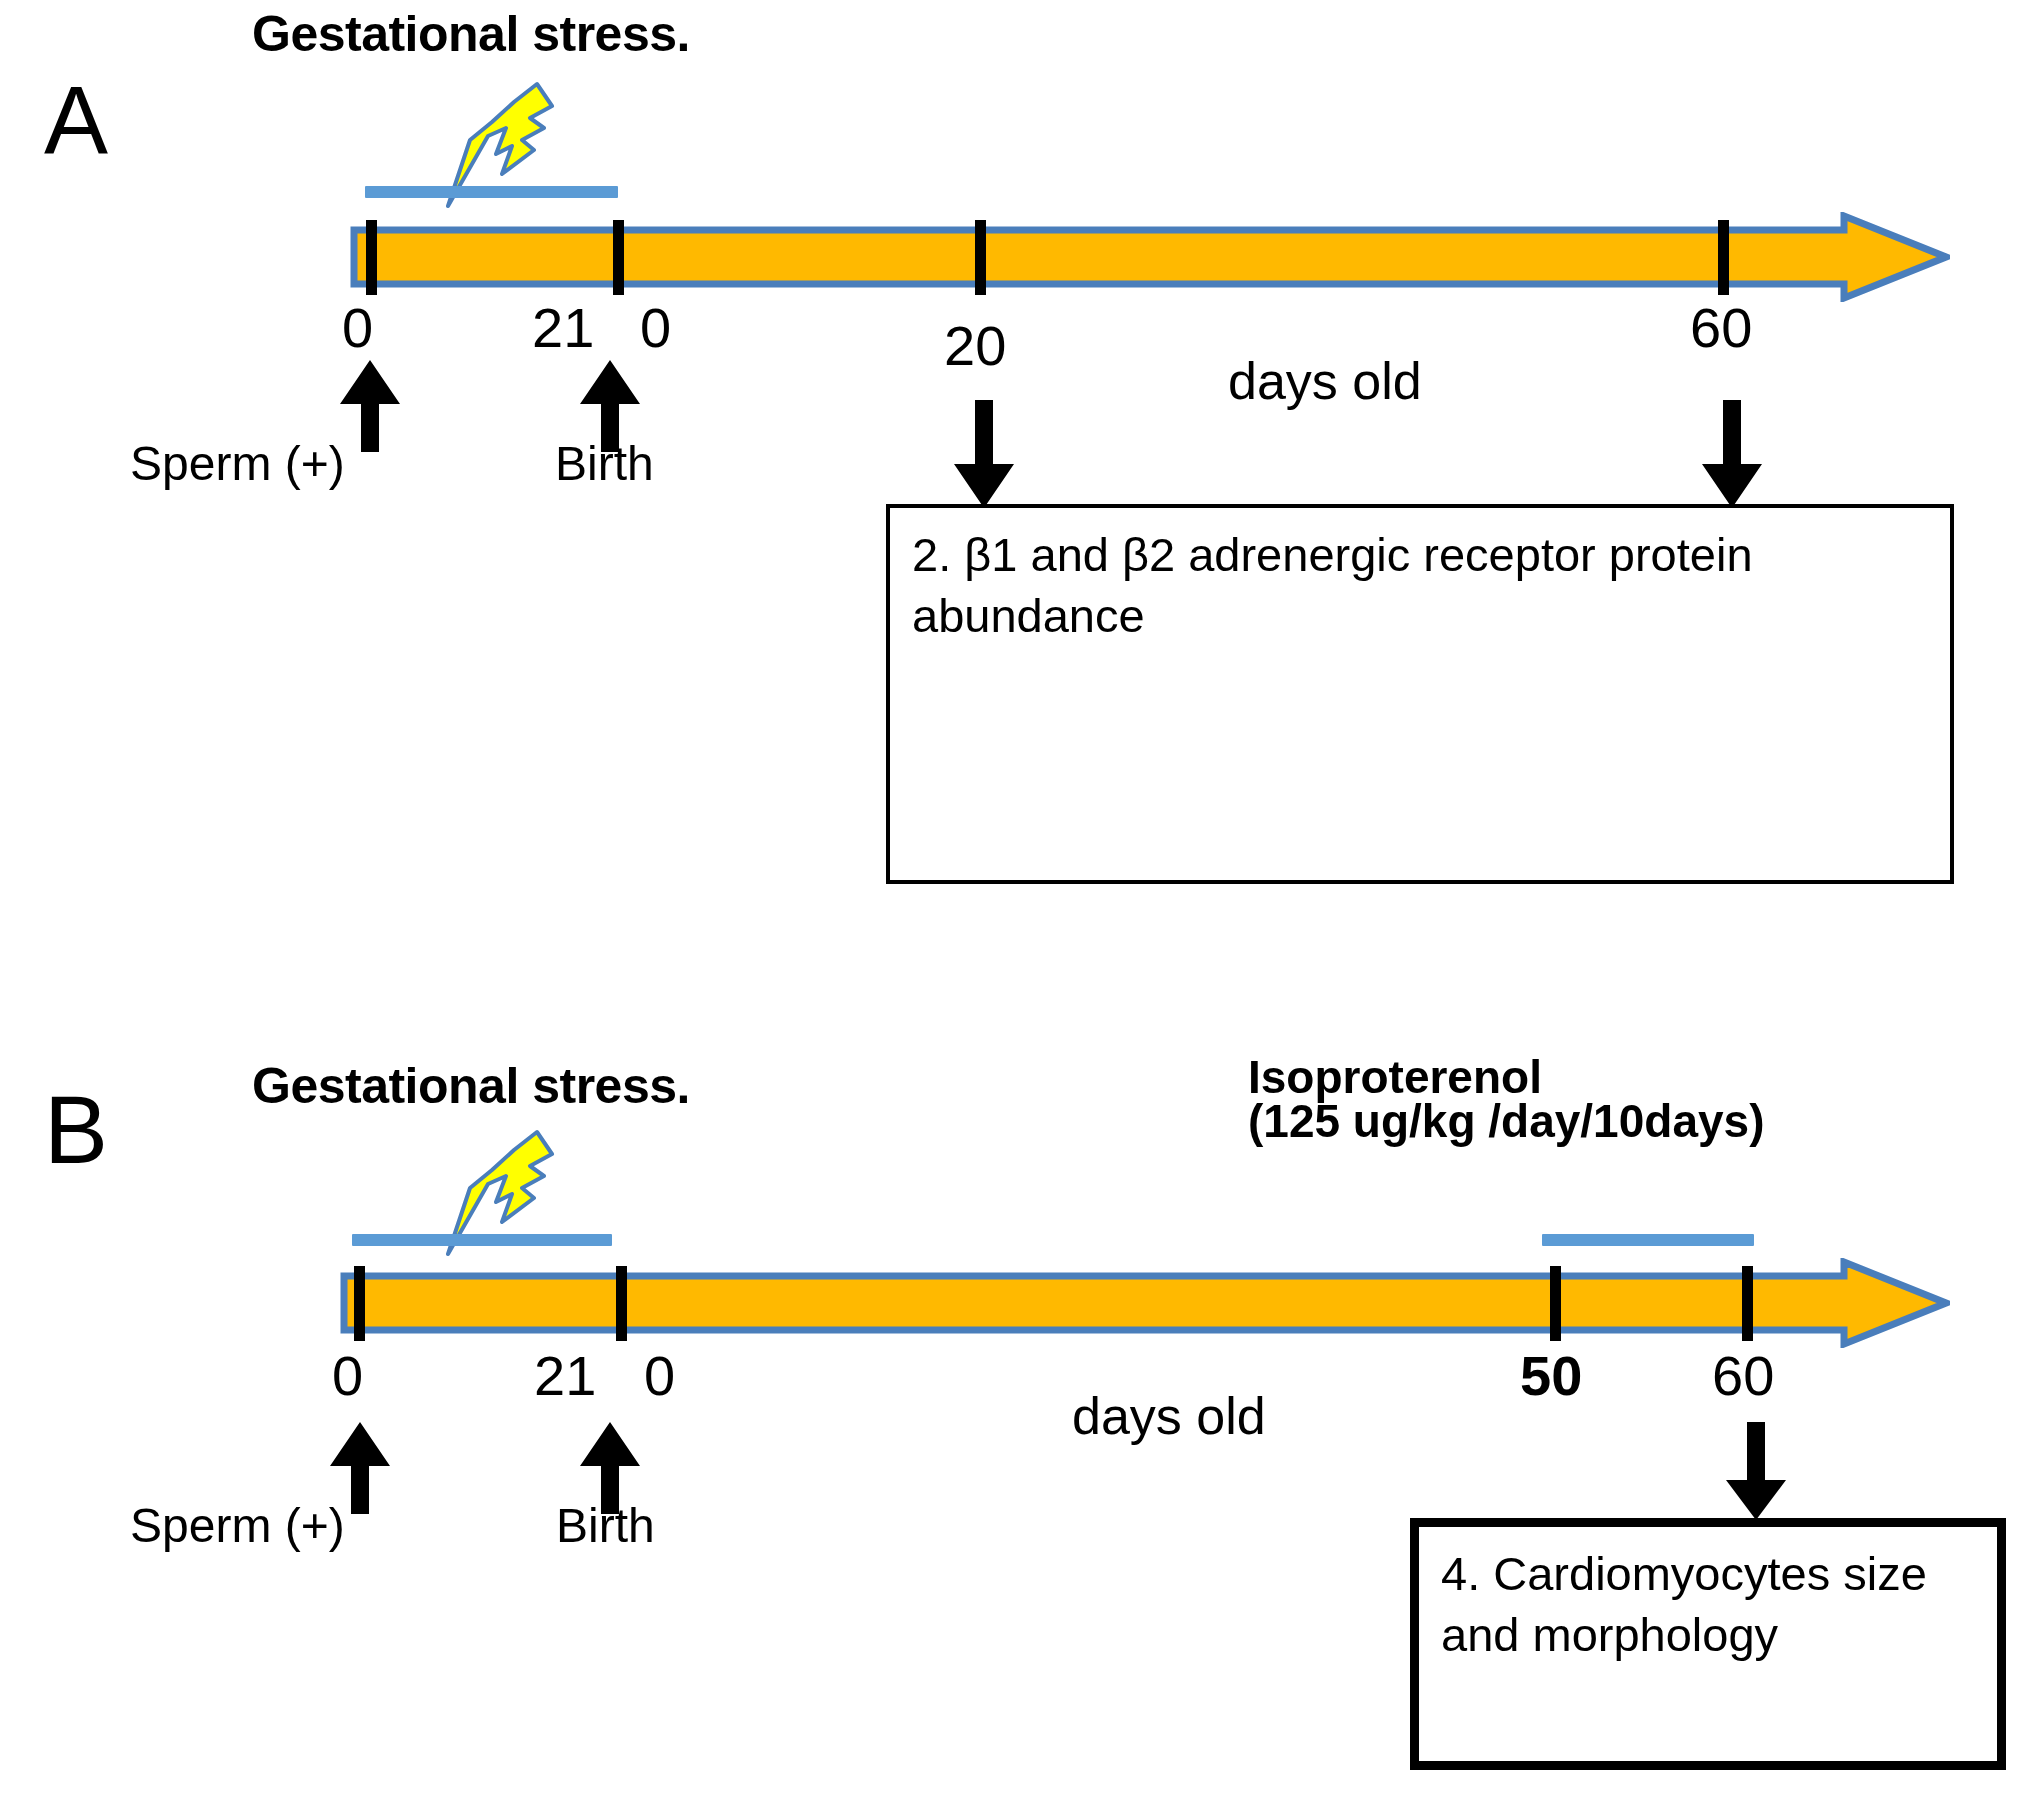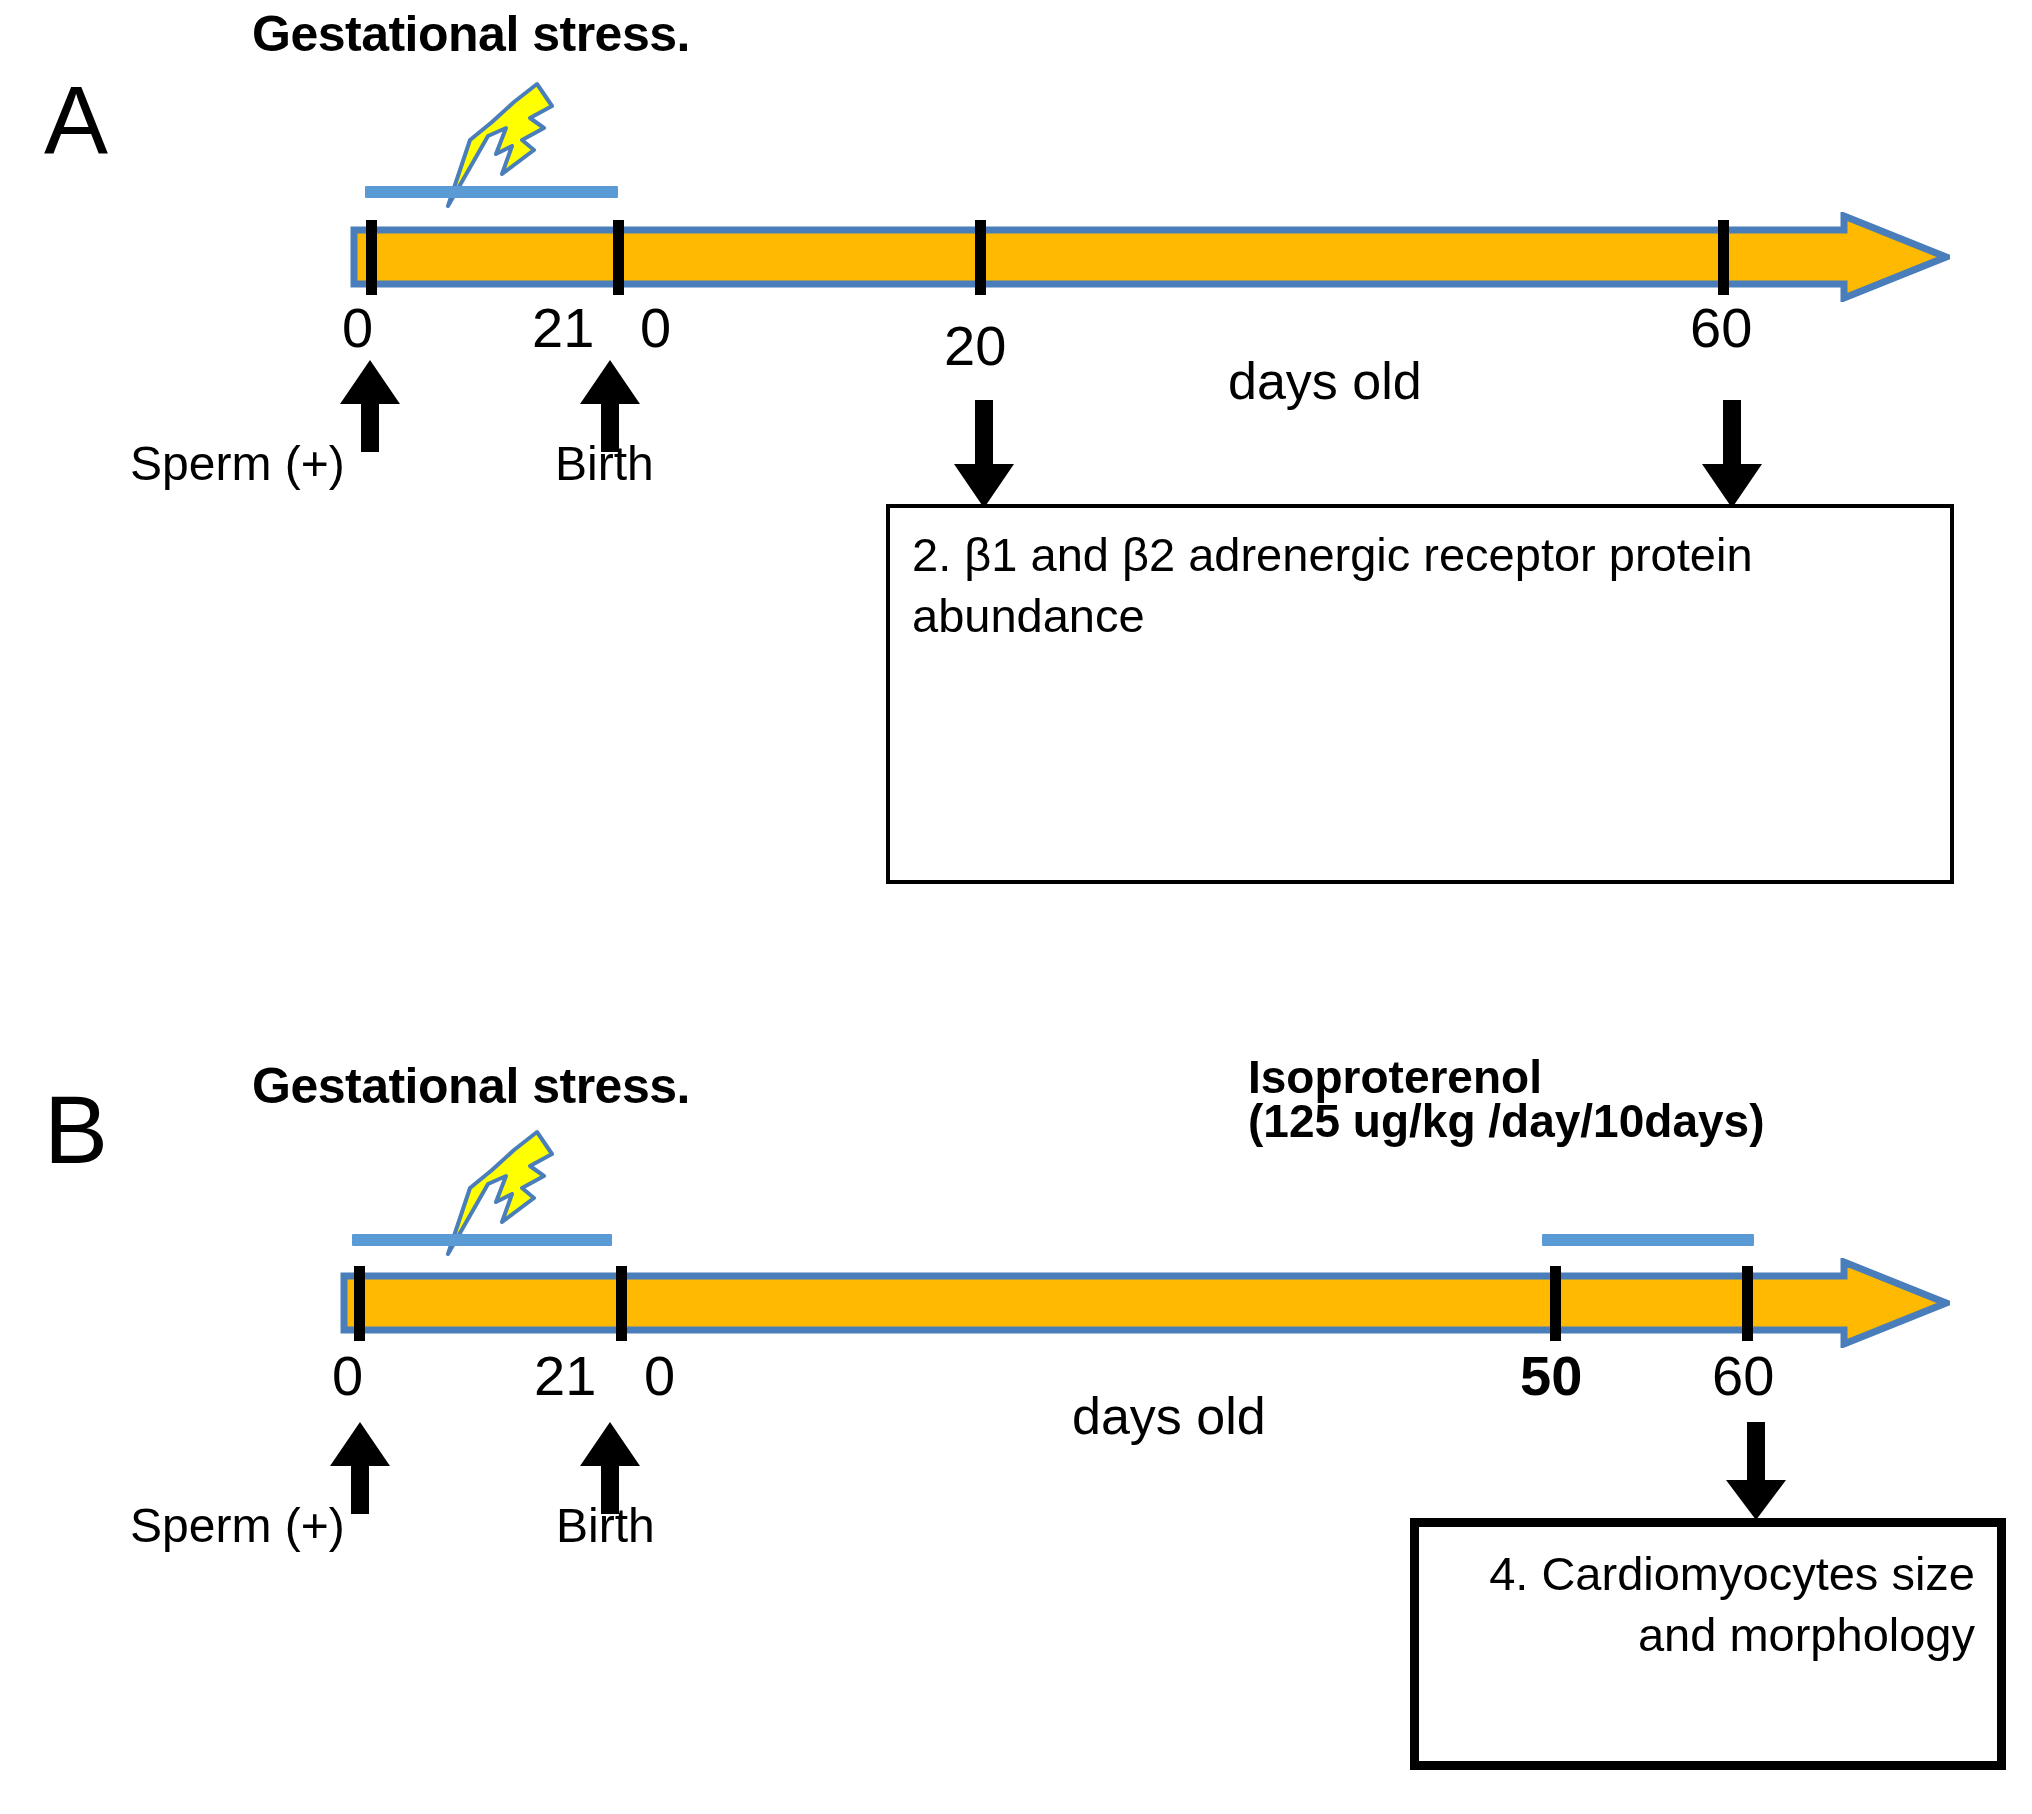--- a/index.html
+++ b/index.html
@@ -178,16 +178,16 @@
     </svg>
   </div>
   <div class="event-label" style="left:556px;top:602px;">Birth</div>
 
   <div class="down-arrow" style="left:1716px;top:522px;width:80px;height:100px;">
     <svg width="80" height="100" viewBox="0 0 80 100">
       <polygon points="31,0 49,0 49,58 70,58 40,98 10,58 31,58" fill="#000"></polygon>
     </svg>
   </div>
 
-  <div class="info-box thick" style="left:1410px;top:618px;width:596px;height:252px;text-align:right;">
+  <div class="info-box thick" style="left:1410px;top:618px;width:596px;height:252px;">
     <span class="line">4. Cardiomyocytes size and morphology</span>
   </div>
 </div>
 
 </body></html>

